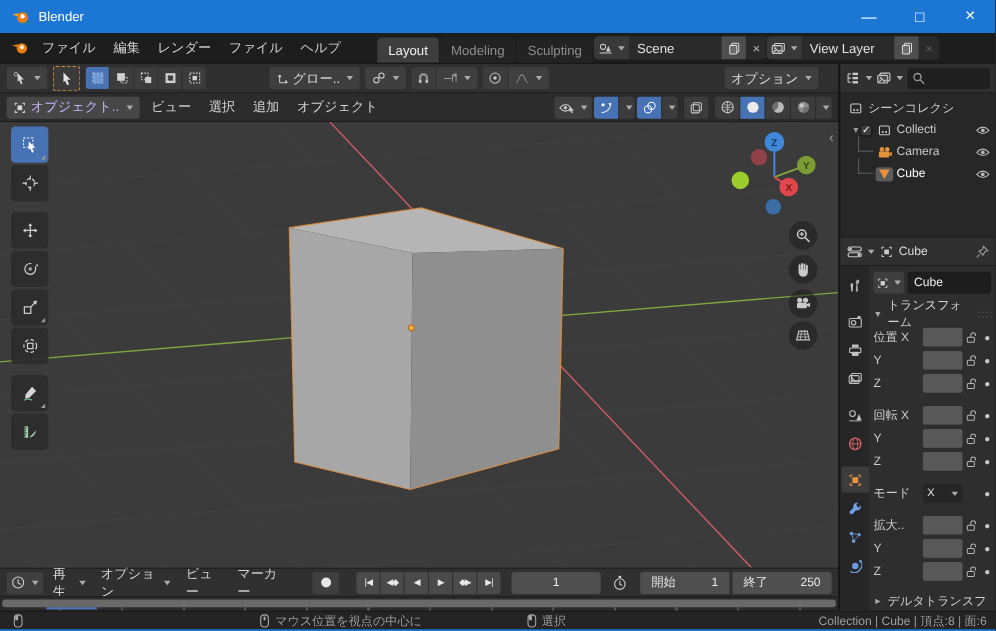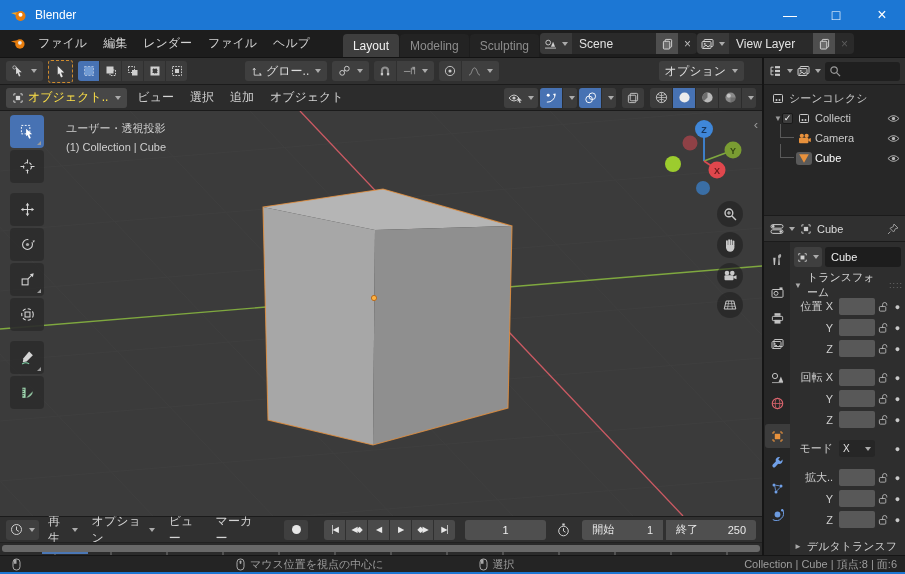--- a/index.html
+++ b/index.html
@@ -28,21 +28,21 @@
 .toolsettings{height:27px;background:#303030;display:flex;align-items:center;padding:0 6px;gap:5px;border-bottom:1px solid #1b1b1b}
 .b{background:#3f3f3f;border-radius:3px;height:20px;display:inline-flex;align-items:center;padding:0 6px;gap:3px;color:#dcdcdc;flex:none}
 .b.dim{color:#8a8a8a}
 .activetool{width:25px;height:23px;background:#3a3a3a;border:1px dashed #cf8b2d;border-radius:3px;display:flex;align-items:center;justify-content:center;color:#e6e6e6}
 .smode{display:flex;gap:1px}
 .smb{width:21px;height:20px;background:#3c3c3c;display:flex;align-items:center;justify-content:center}
 .smb:first-child{border-radius:3px 0 0 3px;background:#4772b3}
 .smb:last-child{border-radius:0 3px 3px 0}
 .vph{height:26px;background:#2c2c2c;display:flex;align-items:center;padding:0 6px;gap:2px;border-bottom:1px solid #1b1b1b}
 .vph .menu{padding:0 8px;font-size:12px}
-.modebtn{background:#474747;border-radius:3px;height:20px;display:inline-flex;align-items:center;padding:0 6px;gap:4px;color:#fde047}
+.modebtn{background:#474747;border-radius:3px;height:20px;display:inline-flex;align-items:center;padding:0 6px;gap:4px;color:#c4b5fd}
 .hgrp{display:flex;gap:1px;align-items:center}
 .tgl{width:22px;height:20px;background:#3c3c3c;display:flex;align-items:center;justify-content:center;border-radius:3px 0 0 3px}
 .tgl.on{background:#4772b3}
 .tglc{width:14px;height:20px;background:#3c3c3c;display:flex;align-items:center;justify-content:center;border-radius:0 3px 3px 0}
 .shbtn{width:22px;height:20px;background:#3c3c3c;display:flex;align-items:center;justify-content:center}
 .shbtn.on{background:#4772b3}
 .viewport{flex:1;position:relative;background:#3b3b3b;overflow:hidden}
 .vpsvg{position:absolute;inset:0;width:100%;height:100%}
 .vptext{position:absolute;left:66px;top:8px;font-size:11px;color:#cfcfcf;line-height:19px;pointer-events:none}
 .vtools{position:absolute;left:10px;top:4px;display:flex;flex-direction:column;gap:2px}
@@ -90,21 +90,21 @@
 .ptab.gap{margin-top:7px}
 .pcontent{flex:1;padding:4px 2px 0 4px;overflow:hidden}
 .namerow{display:flex;align-items:center;gap:3px;margin:1px 2px 7px 0}
 .nibtn{height:20px;background:#3f3f3f;border-radius:3px;display:flex;align-items:center;padding:0 3px;gap:2px;color:#d0d0d0}
 .ninput{flex:1;height:20px;background:#1d1d1d;border-radius:3px;display:flex;align-items:center;padding:0 6px;font-size:11px;color:#efefef}
 .phead{display:flex;align-items:center;height:22px;font-size:11px;color:#d6d6d6;gap:5px}
 .phead .tri{font-size:8px;color:#aaa}
 .phead .grip{margin-left:auto;color:#6e6e6e;font-size:9px;letter-spacing:1px}
 .trow{display:flex;align-items:center;height:21px}
 .trow.gap{margin-top:8px}
-.trow .lbl{flex:1;text-align:right;padding-right:6px;font-size:11px;color:#cfcfcf;white-space:nowrap;overflow:hidden}
+.trow .lbl{flex:1;padding-right:6px;font-size:11px;color:#cfcfcf;white-space:nowrap;overflow:hidden}
 .trow .fld{width:36px;height:17px;background:#585858;border-radius:2px;flex:none}
 .trow .mdrop{width:36px;height:17px;background:#262626;border-radius:3px;display:flex;align-items:center;justify-content:space-between;padding:0 4px;font-size:10px;color:#e0e0e0;flex:none}
 .trow .lock{width:17px;display:flex;justify-content:center;color:#b5b5b5;flex:none}
 .trow .dot{width:11px;color:#c9c9c9;font-size:9px;text-align:center;flex:none}
 .deltah{display:flex;align-items:center;height:20px;font-size:11px;color:#d0d0d0;gap:5px;margin-top:6px}
 .deltah .tri{font-size:8px;color:#aaa}
 .statusbar{height:17px;background:#242424;display:flex;align-items:center;font-size:11px;color:#9d9d9d;border-top:1px solid #151515}
 .sitem{display:flex;align-items:center;gap:5px;white-space:nowrap}
 .stats{margin-left:auto;margin-right:8px;white-space:nowrap;color:#9d9d9d}
 .winborder{height:2px;background:#1c77d4}
@@ -394,24 +394,20 @@
         <path d="M300 0 L683 405" stroke="#cc5a63" stroke-width="1.3"></path>
         <g>
           <polygon points="263,96 383,78 512,115 375,119" fill="#b5b5b5"></polygon>
           <polygon points="263,96 375,119 373,334 268,309" fill="#a7a7a7"></polygon>
           <polygon points="375,119 512,115 508,297 373,334" fill="#8f8f8f"></polygon>
           <polygon points="263,96 383,78 512,115 508,297 373,334 268,309" fill="none" stroke="#e8913c" stroke-width="1.1" opacity="0.8"></polygon>
         </g>
         <circle cx="374" cy="187" r="2.6" fill="#ffb341" stroke="#b86a1e"></circle>
       </svg>
 
-      <div class="vptext">
-        <div>ユーザー・透視投影</div>
-        <div>(1) Collection | Cube</div>
-      </div>
 
       <div class="vtools" id="vtools">
           <div class="vtool active sub">
             <svg width="15" height="15" viewBox="0 0 16 16">
               <rect x="1.5" y="1.5" width="9" height="9" fill="none" stroke="currentColor" stroke-dasharray="2 1.6"></rect>
               <path d="M6.5 5 L13 11 H9.8 L11.5 15 L9.8 15.8 L8 11.8 L6.5 13Z" fill="currentColor"></path>
             </svg>
           </div>
           <div class="vtool">
             <svg width="15" height="15" viewBox="0 0 14 14">

